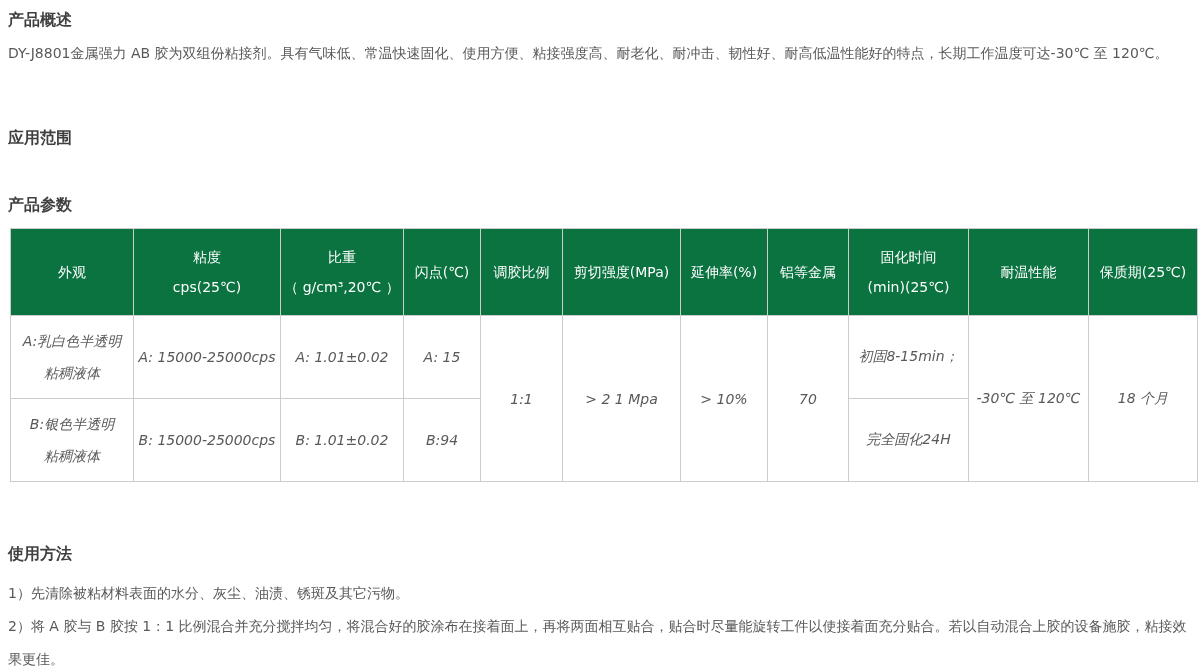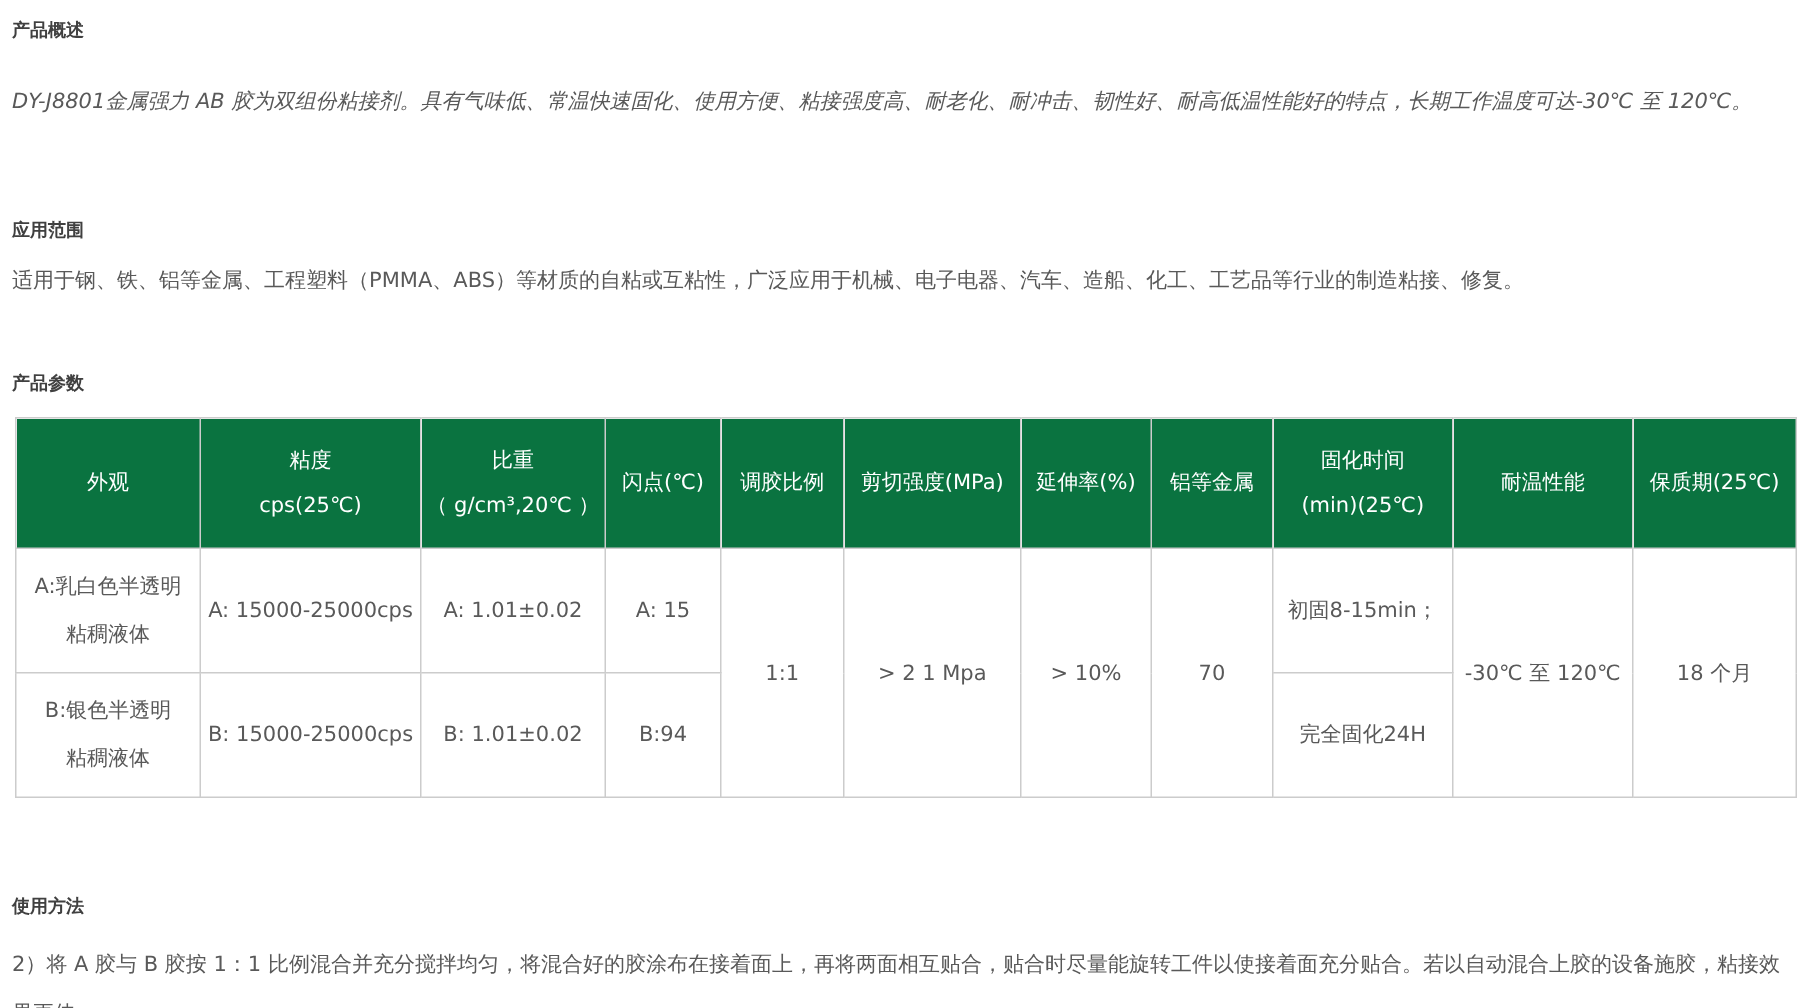--- a/index.html
+++ b/index.html
@@ -17,29 +17,29 @@
     font-family: "DejaVu Sans", "Liberation Sans", sans-serif;
     color: var(--body-text);
     font-size: 14px;
   }
   .page {
     width: 1202px;
     padding: 8px 10px 10px 8px;
   }
   h3.sec-heading {
     margin: 0;
-    font-size: 12px;
+    font-size: 16px;
     font-weight: bold;
     color: var(--heading-text);
     line-height: 20px;
   }
   p { margin: 0; }
 
   .sec-overview h3 { margin-top: 2px; }
-  .sec-overview p  { margin-top: 28px; line-height: 21px; font-style: italic; }
+  .sec-overview p  { margin-top: 13px; line-height: 21px; }
 
   .sec-application h3 { margin-top: 64px; }
   .sec-application p  { margin-top: 14px; line-height: 21px; }
 
   .sec-parameters h3 { margin-top: 47px; }
 
   table.params {
     margin-top: 13px;
     margin-left: 2px;
     border-collapse: collapse;
@@ -60,40 +60,40 @@
     font-weight: normal;
     height: 87px;
     font-size: 14px;
   }
   table.params thead th .hline { line-height: 30px; }
   table.params tbody td {
     height: 83px;
     color: var(--body-text);
     font-size: 14px;
     background: #ffffff;
+    font-style: italic;
   }
   table.params tbody td .bline { line-height: 32px; }
 
   .sec-usage h3 { margin-top: 62px; }
   .sec-usage .steps { margin-top: 13px; }
   .sec-usage .steps p { line-height: 33px; }
 </style>
 </head>
 <body>
 
 <div class="page">
 
   <section class="sec-overview">
     <h3 class="sec-heading">产品概述</h3>
     <p>DY-J8801金属强力 AB 胶为双组份粘接剂。具有气味低、常温快速固化、使用方便、粘接强度高、耐老化、耐冲击、韧性好、耐高低温性能好的特点，长期工作温度可达-30℃ 至 120℃。</p>
   </section>
 
   <section class="sec-application">
     <h3 class="sec-heading">应用范围</h3>
-    <p>适用于钢、铁、铝等金属、工程塑料（PMMA、ABS）等材质的自粘或互粘性，广泛应用于机械、电子电器、汽车、造船、化工、工艺品等行业的制造粘接、修复。</p>
   </section>
 
   <section class="sec-parameters">
     <h3 class="sec-heading">产品参数</h3>
 
     <table class="params">
       <colgroup>
         <col style="width:123px">
         <col style="width:147px">
         <col style="width:123px">
@@ -173,18 +173,19 @@
           <td>B:94</td>
           <td>完全固化24H</td>
         </tr>
       </tbody>
     </table>
   </section>
 
   <section class="sec-usage">
     <h3 class="sec-heading">使用方法</h3>
     <div class="steps">
+      <p>1）先清除被粘材料表面的水分、灰尘、油渍、锈斑及其它污物。</p>
       <p>2）将 A 胶与 B 胶按 1：1 比例混合并充分搅拌均匀，将混合好的胶涂布在接着面上，再将两面相互贴合，贴合时尽量能旋转工件以使接着面充分贴合。若以自动混合上胶的设备施胶，粘接效果更佳。</p>
 
     </div>
   </section>
 
 </div>
 
 </body></html>

